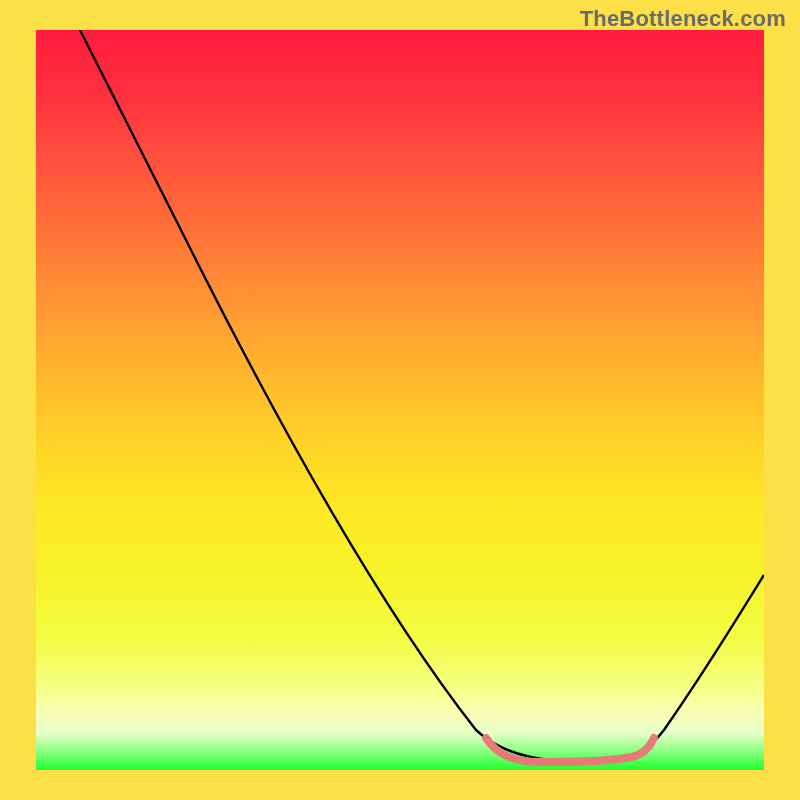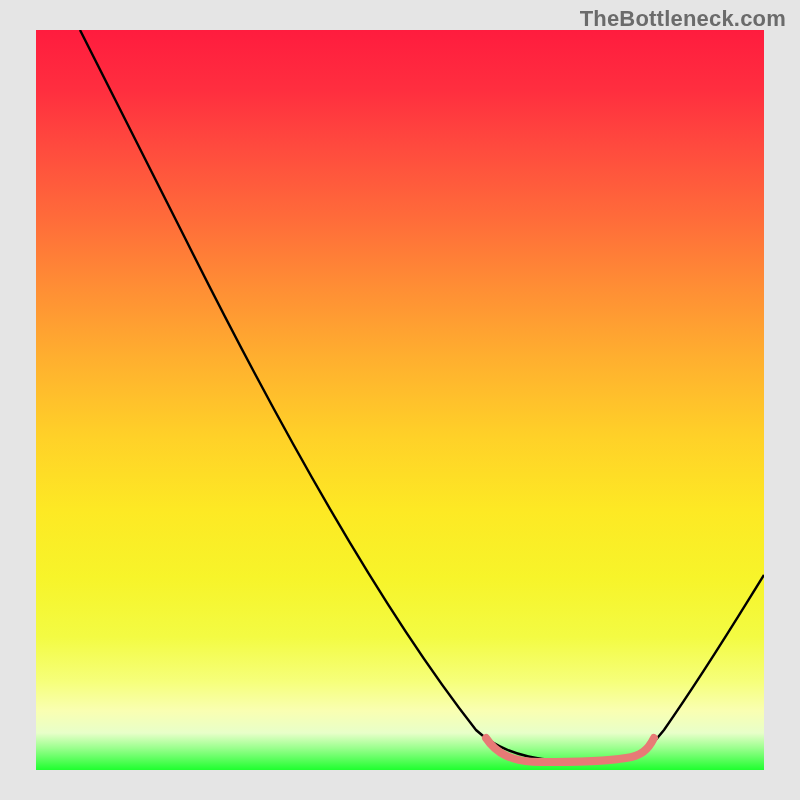--- a/index.html
+++ b/index.html
@@ -8,21 +8,21 @@
     width: 800px;
     height: 800px;
     background: #000;
     font-family: Arial, Helvetica, sans-serif;
     overflow: hidden;
   }
   .frame {
     position: relative;
     width: 800px;
     height: 800px;
-    background: #e5e5e5;
+    background: #fde047;
   }
   .watermark {
     position: absolute;
     top: 6px;
     right: 14px;
     color: #6b6b6b;
     font-size: 22px;
     font-weight: 600;
     letter-spacing: 0.2px;
     z-index: 5;

